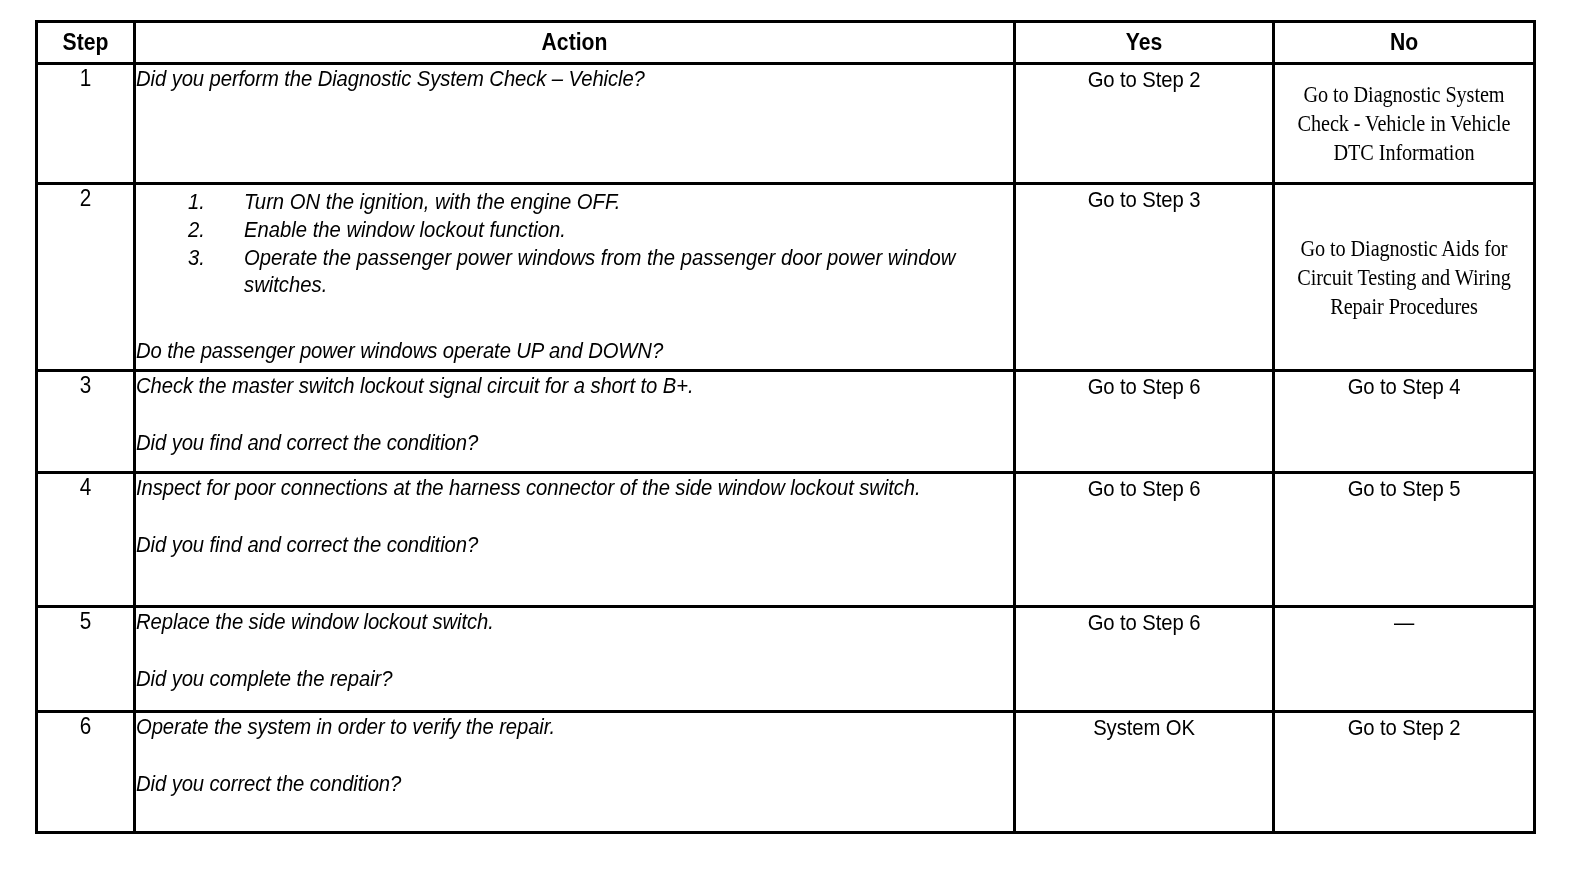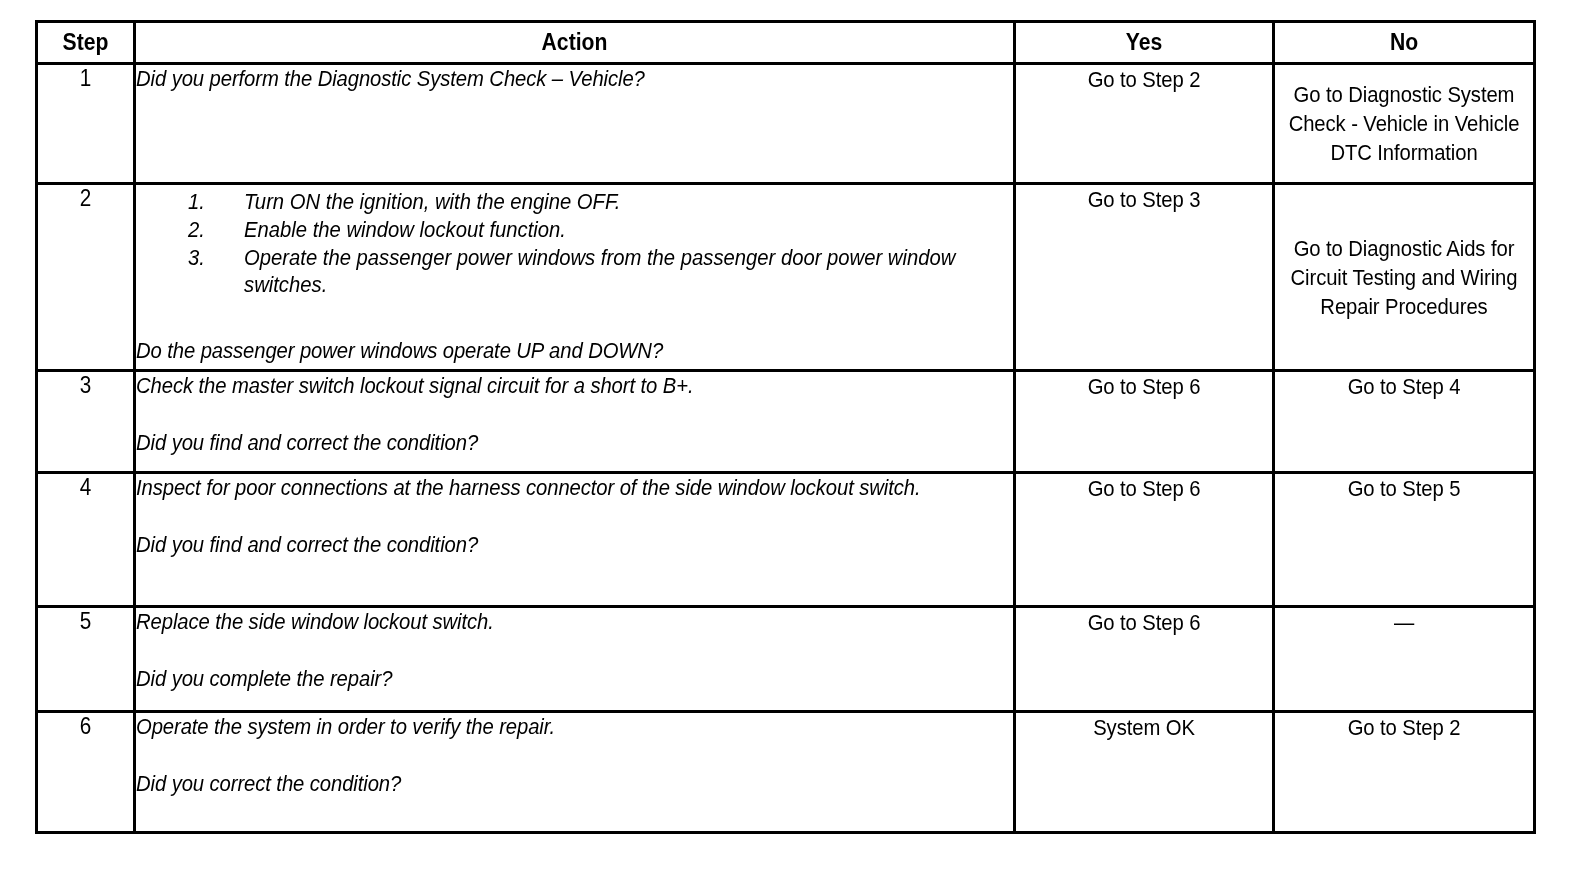--- a/index.html
+++ b/index.html
@@ -80,20 +80,21 @@
     padding: 4px 8px 4px 9px;
     font-style: italic;
   }
   td.yn-cell {
     vertical-align: bottom;
     text-align: center;
     padding: 4px 6px 6px 6px;
   }
   td.yn-cell.mid {
     vertical-align: middle;
+    font-family: Liberation Serif, serif;
   }
 
   .atxt, .ytxt {
     font-size: 22.5px;
     line-height: 27px;
     letter-spacing: -0.1px;
     display: block;
     transform: scaleX(0.9);
     transform-origin: left center;
     white-space: pre-wrap;

